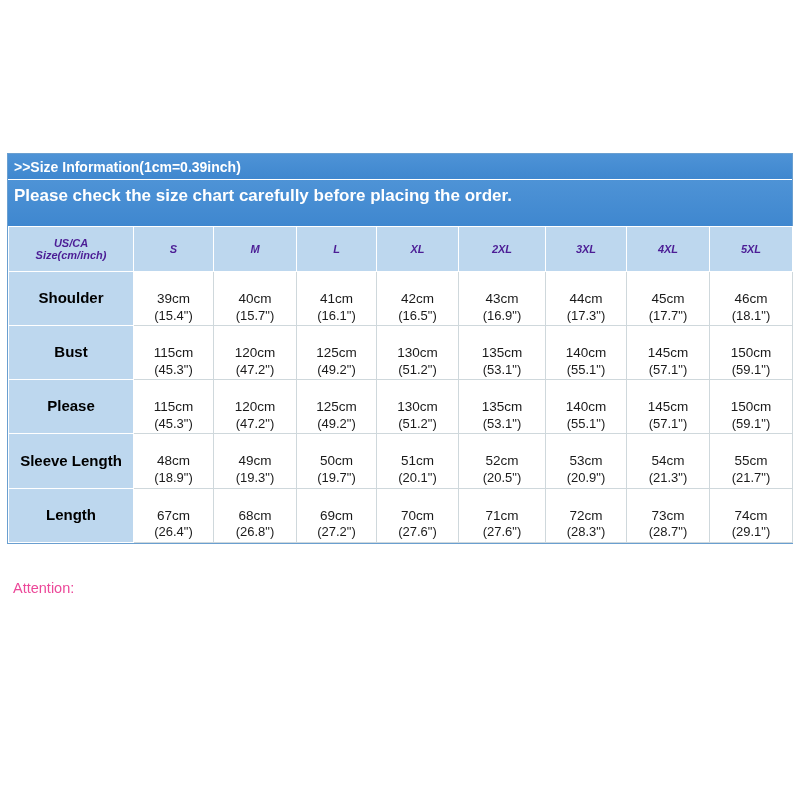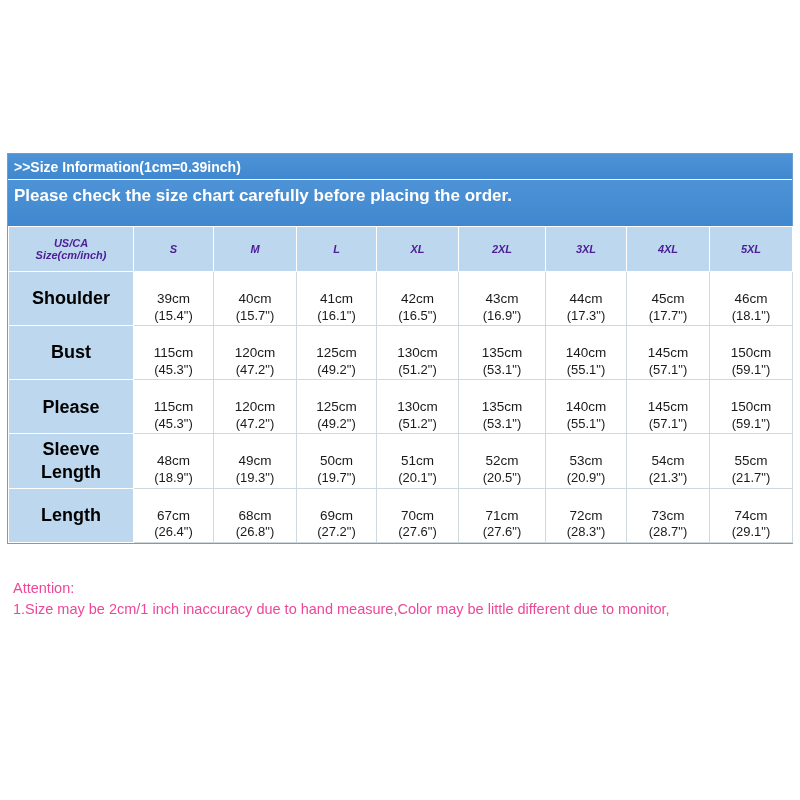--- a/index.html
+++ b/index.html
@@ -67,21 +67,21 @@
   tr.hrow.first td {
     height: 42px;
   }
   tr.hrow td.labelcell {
     background: #bdd7ee;
   }
   
   tr.drow td.labelcell {
     background: #bdd7ee;
     font-weight: bold;
-    font-size: 18px;
+    font-size: 15px;
     color: #000000;
   }
   tr.drow td {
     background: #ffffff;
     border: 1px solid #cfd8dc;
     height: 48px;
     line-height: 1.25;
   }
   tr.drow td.labelcell {
     border: 1px solid #ffffff;
@@ -320,16 +320,15 @@
             <span class="inch">(29.1")</span>
           </td>
         </tr>
       </tbody>
     </table>
 
   </div>
 
   <div class="attention">
     <div>Attention:</div>
-    <div>1.Size may be 2cm/1 inch inaccuracy due to hand measure,Color may be little different due to monitor,</div>
   </div>
 
 </div>
 
 </body></html>

